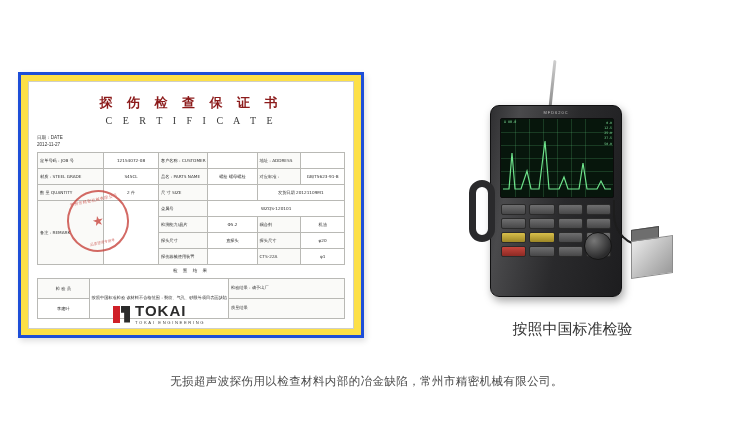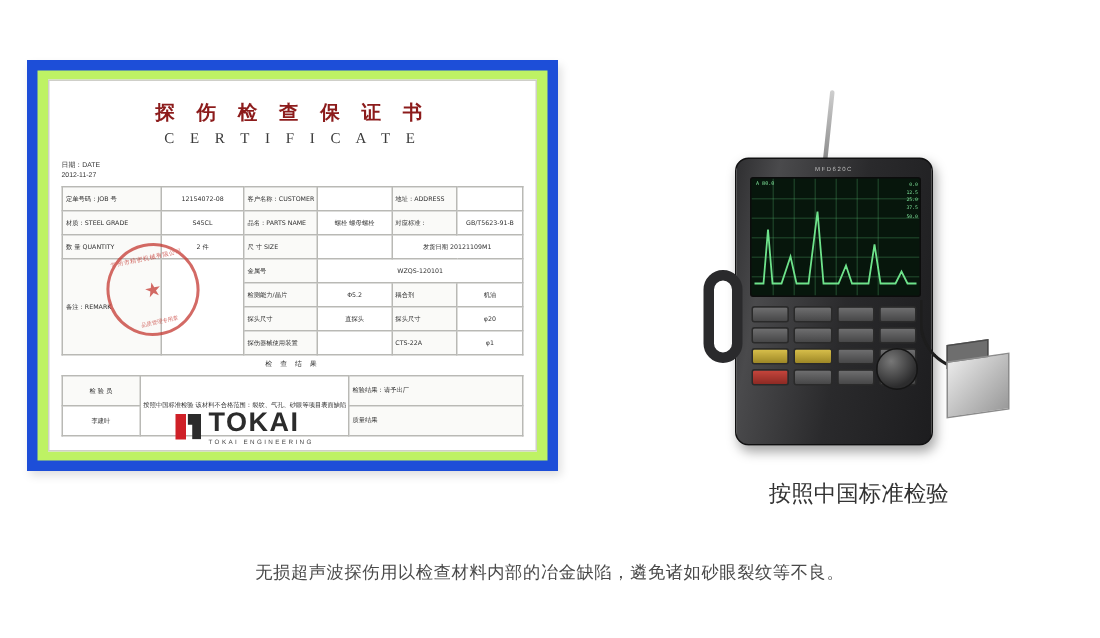--- a/index.html
+++ b/index.html
@@ -12,25 +12,25 @@
     background: #ffffff;
     font-family: "Liberation Sans", sans-serif;
     overflow: hidden;
     position: relative;
   }
 
   
   #certificate-panel {
     position: absolute;
     left: 18px;
-    top: 40px;
+    top: 72px;
     width: 340px;
     height: 260px;
-    background: #bef264;
-    border: 7px solid #1d4ed8;
+    background: #fde047;
+    border: 3px solid #1d4ed8;
     box-shadow: 2px 3px 6px rgba(0,0,0,0.13);
   }
   #cert-inner {
     position: absolute;
     left: 7px;
     top: 6px;
     right: 7px;
     bottom: 6px;
     background: #ffffff;
     border: 1px solid #cfcfc9;
@@ -159,21 +159,21 @@
     background: #cf2027;
   }
   #logo-mark .bar-dark {
     position: absolute;
     left: 8px; top: 0;
     width: 9px; height: 17px;
     background: #2b2b2b;
     clip-path: polygon(0 0, 100% 0, 100% 100%, 35% 100%, 35% 42%, 0 42%);
   }
   #logo-text-main {
-    font-size: 18px;
+    font-size: 15px;
     font-weight: bold;
     color: #2b2b2b;
     letter-spacing: 1px;
     line-height: 1;
     font-family: "Liberation Sans", sans-serif;
   }
   #logo-text-sub {
     font-size: 4.2px;
     color: #444;
     letter-spacing: 1.6px;
@@ -512,13 +512,13 @@
   </div>
 
   <div id="device-handle"></div>
   <div id="device-cable"></div>
   <div id="probe-top"></div>
   <div id="probe-block"></div>
 </div>
 
 <div id="device-caption">按照中国标准检验</div>
 
-<div id="bottom-caption">无损超声波探伤用以检查材料内部的冶金缺陷，遴免诸如砂眼裂纹等不良。</div>
+<div id="bottom-caption">无损超声波探伤用以检查材料内部的冶金缺陷，常州市精密机械有限公司。</div>
 
 </body></html>

